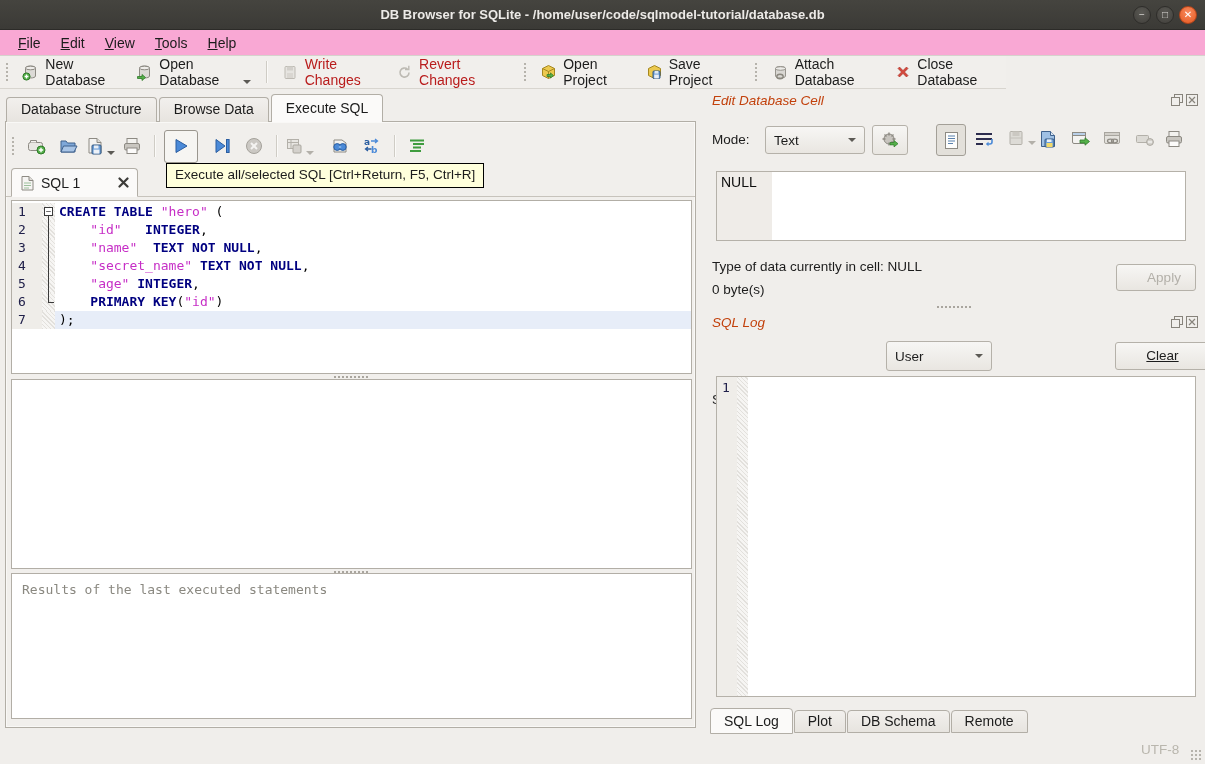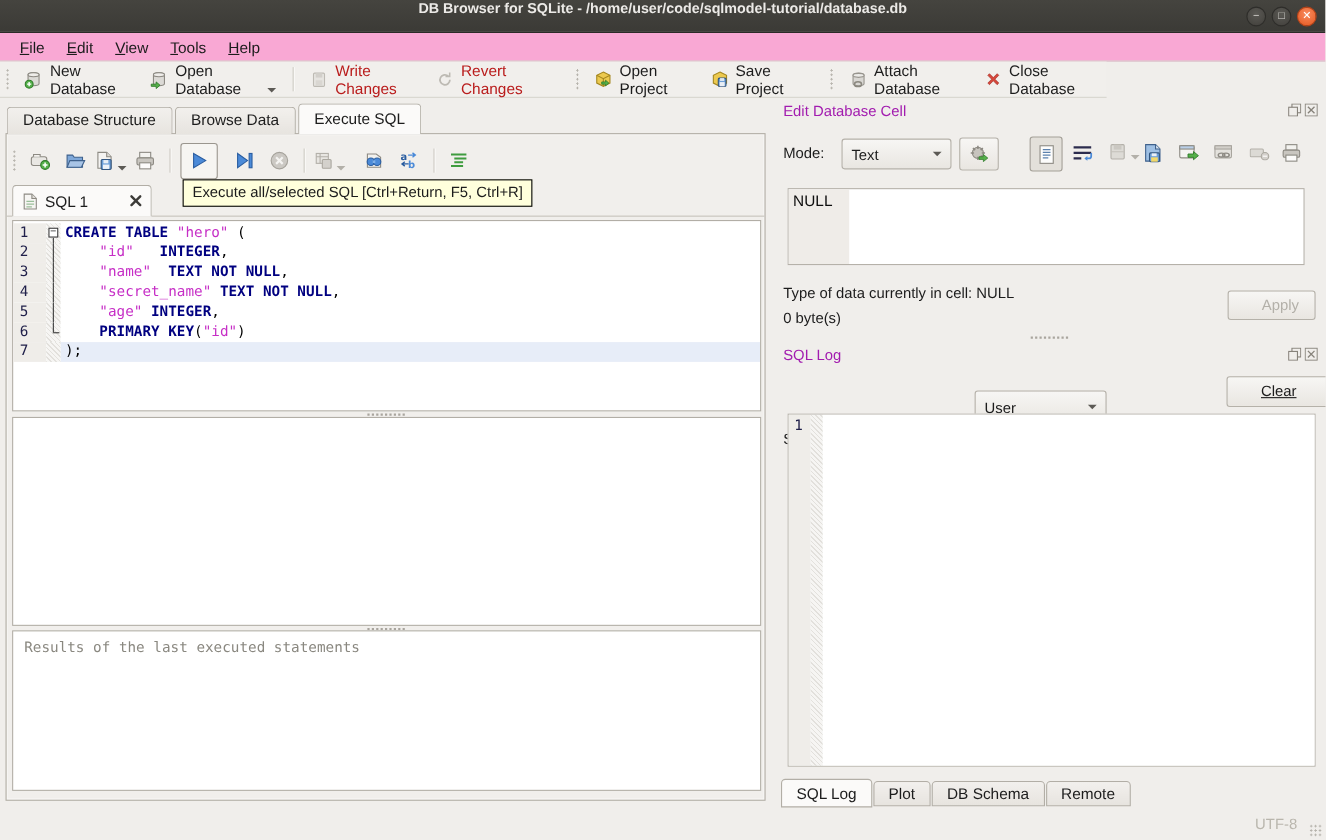--- a/index.html
+++ b/index.html
@@ -6,21 +6,21 @@
   html,body { width:1205px; height:764px; }
   body {
     font-family:"Liberation Sans", sans-serif;
     font-size:13px; color:#1c1c1c;
     background:#f0eeeb; overflow:hidden; position:relative;
   }
   svg { display:block; }
 
   
   .titlebar { position:absolute; left:0; top:0; width:1205px; height:30px;
-    background:linear-gradient(#45443f,#3b3a36); display:flex; align-items:flex-start; justify-content:center;
+    background:linear-gradient(#45443f,#3b3a36); display:flex; align-items:center; justify-content:center;
     border-bottom:1px solid #2c2b28;}
   .titlebar .title { color:#eceae7; font-weight:bold; font-size:13px; }
   .winbtns { position:absolute; right:8px; top:6px; display:flex; gap:5px; }
   .winbtn { width:18px; height:18px; border-radius:50%; background:radial-gradient(circle at 50% 35%, #5a5954, #413f3b);
     border:1px solid #2e2d2a; color:#d9d7d3; font-size:10px; line-height:16px; text-align:center; }
   .winbtn.close { background:radial-gradient(circle at 50% 35%, #f98b5e, #e4571f); border-color:#b4441a; color:#fff; }
 
   
   .menubar { position:absolute; left:0; top:30px; width:1205px; height:26px;
     background:#f9a8d4; border-bottom:1px solid #d5d2cc; display:flex; align-items:center; padding-left:8px; }
@@ -81,21 +81,21 @@
   .pl { color:#000; }
 
   .splitter { position:absolute; left:0; width:100%; height:5px; display:flex; align-items:center; justify-content:center; }
   .splitter .dots { width:34px; border-top:2px dotted #a9a59e; }
 
   .grid-area { position:absolute; left:5px; top:257px; width:681px; height:190px; background:#fff; border:1px solid #b2aea6; }
   .msg-area { position:absolute; left:5px; top:451px; width:681px; height:146px; background:#fff; border:1px solid #b2aea6;
     font-family:"DejaVu Sans Mono", monospace; font-size:13px; color:#8a8880; padding:8px 10px; }
 
   
-  .rp-title { position:absolute; font-size:13.5px; color:#a21caf; }
+  .rp-title { position:absolute; font-size:13.5px; color:#c2410c;font-style:italic; }
   .dockbtns { position:absolute; display:flex; gap:3px; }
   .dockbtn { width:12px; height:12px; }
 
   .label { font-size:13.5px; }
   .combo { position:absolute; height:28px; background:linear-gradient(#f7f6f4,#e9e6e1); border:1px solid #b5b1a9;
     border-radius:3px; display:flex; align-items:center; padding:0 8px; font-size:13.5px; }
   .combo .carrow { margin-left:auto; width:0; height:0; border-left:4px solid transparent; border-right:4px solid transparent;
     border-top:4px solid #5c5a55; }
   .push-btn { position:absolute; background:linear-gradient(#f7f6f4,#e9e6e1); border:1px solid #b5b1a9; border-radius:3px;
     font-size:13.5px; text-align:center; }
@@ -584,21 +584,21 @@
     <svg width="12" height="12" viewBox="0 0 12 12">
         <rect x="0.5" y="0.5" width="11" height="11" fill="none" stroke="#87837b"></rect>
         <path d="M3 3l6 6M9 3l-6 6" stroke="#87837b" stroke-width="1.2"></path>
       </svg>
   </span>
 </div>
 
 <div class="label" style="position:absolute; left:712px; top:348px;margin-top:44px;">
   <span>Show S</span><span style="text-decoration:underline">Q</span><span>L submitted by</span>
 </div>
-<div class="combo" style="left:886px; top:355px; width:120px; height:30px;">
+<div class="combo" style="left:886px; top:341px; width:106px; height:30px;">
   <span>User</span>
   <span class="carrow"></span>
 </div>
 <div class="push-btn" style="left:1115px; top:342px; width:95px; height:28px; padding-top:5px;">
   <u>Clear</u>
 </div>
 
 <div class="log-box">
   <div class="log-ln">1</div>
   <div class="log-fold"></div>

